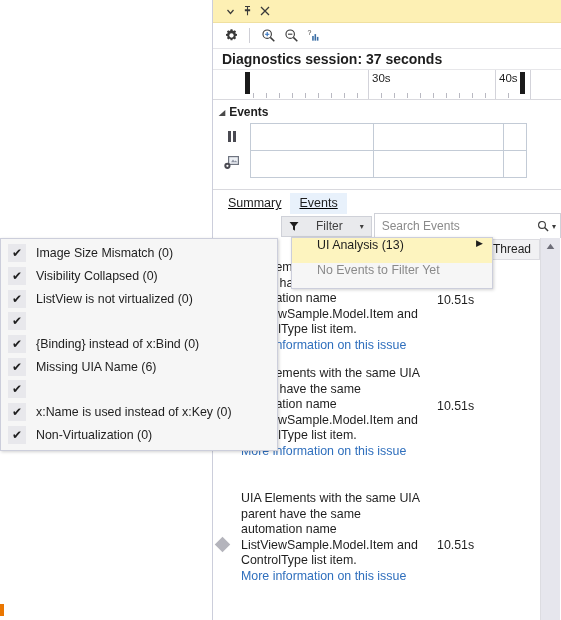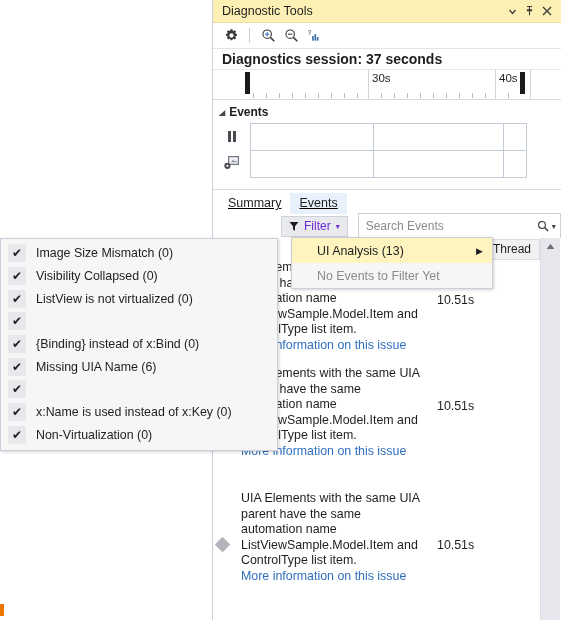--- a/index.html
+++ b/index.html
@@ -75,29 +75,29 @@
   .gapline { height: 1px; background:#d9d9de; margin-top: 11px; }
 
   
   .tabs { display:flex; align-items:flex-end; height:24px; padding-left:6px; background:#ffffff;text-decoration:underline; }
   .tab { font-size:12.5px; color:#1e1e1e; padding: 3px 9px 4px 9px; cursor:default; }
   .tab.active { background:#e8f1fb; }
 
   
   .filterbar { display:flex; align-items:center; height:24px; padding-left:68px; background:#ffffff; }
   .filterbtn {
-    display:flex; align-items:center; gap:5px;
+    display:flex; align-items:center; gap:17px;
     background:#e9eaed; border:1px solid #cfd1d8;
     height:21px; padding: 0 7px; box-sizing:border-box;
-    font-size:12px; color:#6d28d9;
+    font-size:12px; color:#404040;
   }
   .searchbox {
     display:flex; align-items:center;
     height:27px; border:1px solid #cfd1d8; background:#fff;
-    margin-left:10px; width:203px; box-sizing:border-box;
+    margin-left:2px; width:203px; box-sizing:border-box;
     padding: 0 4px 0 7px;
   }
   .searchbox .ph { flex:1; font-size:12px; color:#8a8a8a; }
 
   
   .listarea { position:relative; background:#ffffff; height:383px; overflow:hidden; }
   .colhdr {
     position:absolute; right:21px; top:0; height:22px;
     display:flex; align-items:center;
   }
@@ -125,21 +125,21 @@
   }
 
   
   .menu {
     position:absolute; left:291px; top:237px; width:200px;
     background:#f6f6f6; border:1px solid #cccedb;
     box-shadow: 1px 1px 3px rgba(0,0,0,0.18);
     z-index: 40;
   }
   .menu .mi {
-    height:25px; display:flex; align-items:center;
+    height:25px; display:flex; 
     padding-left:25px; padding-right:8px;
     font-size:12.4px; color:#1e1e1e; position:relative;
   }
   .menu .mi.hl { background:#fdf4bf; }
   .menu .mi.dis { color:#8a8a8a; }
   .menu .mi .arr { position:absolute; right:9px; font-size:9px; color:#1e1e1e; }
 
   
   .submenu {
     position:absolute; left:0px; top:238px; width:276px;
@@ -164,21 +164,20 @@
 </head>
 <body>
 
 <div id="root">
 
   <div class="orangemark"></div>
 
   <div class="toolwin">
 
     <div class="titlebar">
-      <div class="title">Diagnostic Tools</div>
       <div class="tbicon">
         <svg width="9" height="9" viewBox="0 0 9 9">
             <path d="M1.5 3 L4.5 6.5 L7.5 3" fill="none" stroke="#3a3a3a" stroke-width="1.2"></path>
           </svg>
       </div>
       <div class="tbicon">
         <svg width="11" height="12" viewBox="0 0 11 12">
           <path d="M3 1.5 h5 M5.5 1.5 v3.2 M3.4 4.7 h4.2 v1.1 h-4.2z M5.5 5.8 v4.5" fill="none" stroke="#3a3a3a" stroke-width="1.1"></path>
         </svg>
       </div>

